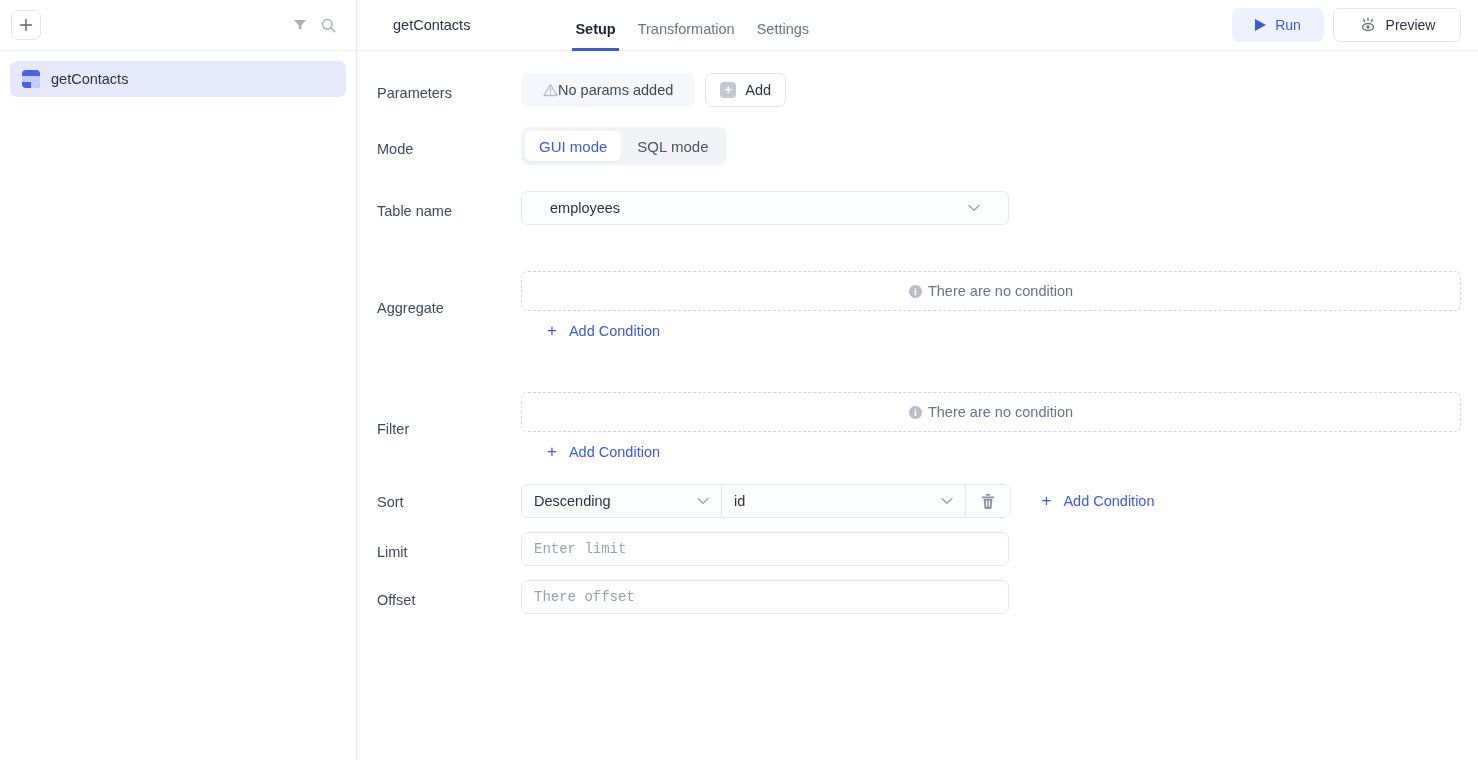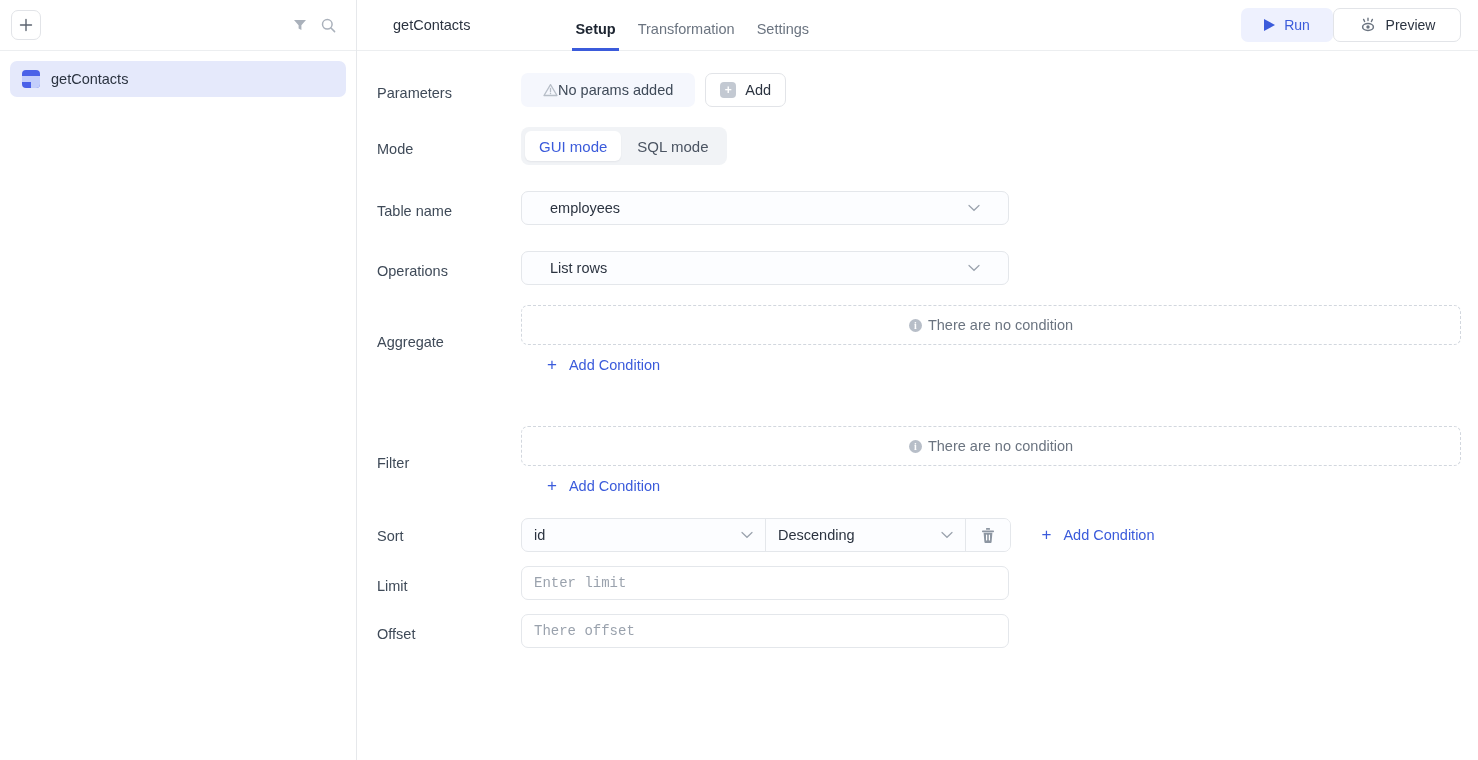--- a/index.html
+++ b/index.html
@@ -132,21 +132,21 @@
     content: "";
     position: absolute;
     left: 8px; right: 8px; bottom: 0;
     height: 2.5px;
     background: #3b5bdb;
   }
   .header-actions {
     margin-left: auto;
     display: flex;
     align-items: center;
-    gap: 0;
+    gap: 9px;
   }
   .btn-run {
     height: 34px;
     min-width: 92px;
     border-radius: 7px;
     background: #eef1fe;
     color: #3b5bdb;
     display: flex; align-items: center; justify-content: center;
     gap: 9px;
     font-size: 14px;
@@ -472,31 +472,20 @@
             <span class="val">employees</span>
             <svg class="chev" width="12" height="8" viewBox="0 0 12 8">
               <path d="M1 1.5L6 6.3l5-4.8" fill="none" stroke="#9aa2ad" stroke-width="1.2" stroke-linecap="round"></path>
             </svg>
           </div>
         </div>
       </div>
 
       <div class="gap-26"></div>
 
-      <div class="row">
-        <div class="row-label">Operations</div>
-        <div class="row-field">
-          <div class="select">
-            <span class="val">List rows</span>
-            <svg class="chev" width="12" height="8" viewBox="0 0 12 8">
-              <path d="M1 1.5L6 6.3l5-4.8" fill="none" stroke="#9aa2ad" stroke-width="1.2" stroke-linecap="round"></path>
-            </svg>
-          </div>
-        </div>
-      </div>
 
       <div class="gap-20"></div>
 
       <div class="row">
         <div class="row-label">Aggregate</div>
         <div class="row-field">
           <div class="cond-box">
             <span class="info-dot">i</span>
             <span>There are no condition</span>
           </div>
@@ -525,28 +514,28 @@
           </div>
         </div>
       </div>
 
       <div class="gap-20"></div>
 
       <div class="row">
         <div class="row-label">Sort</div>
         <div class="row-field">
           <div class="sort-group">
-            <div class="sort-seg col">
-              <span class="val">id</span>
+            <div class="sort-seg dir">
+              <span class="val">Descending</span>
               <svg class="chev" width="12" height="8" viewBox="0 0 12 8">
                 <path d="M1 1.5L6 6.3l5-4.8" fill="none" stroke="#9aa2ad" stroke-width="1.2" stroke-linecap="round"></path>
               </svg>
             </div>
-            <div class="sort-seg dir">
-              <span class="val">Descending</span>
+            <div class="sort-seg col">
+              <span class="val">id</span>
               <svg class="chev" width="12" height="8" viewBox="0 0 12 8">
                 <path d="M1 1.5L6 6.3l5-4.8" fill="none" stroke="#9aa2ad" stroke-width="1.2" stroke-linecap="round"></path>
               </svg>
             </div>
             <div class="trash-btn">
               <svg width="16" height="17" viewBox="0 0 16 17">
                 <rect x="6" y="1" width="4" height="1.8" rx="0.6" fill="#8d96a2"></rect>
                 <rect x="2" y="3.4" width="12" height="1.8" rx="0.7" fill="#8d96a2"></rect>
                 <path d="M3.6 5.8h8.8l-.8 9.2a1 1 0 0 1-1 .9H5.4a1 1 0 0 1-1-.9l-.8-9.2z" fill="#8d96a2"></path>
                 <path d="M6.6 8v5M9.4 8v5" stroke="#fff" stroke-width="1.2" stroke-linecap="round"></path>

